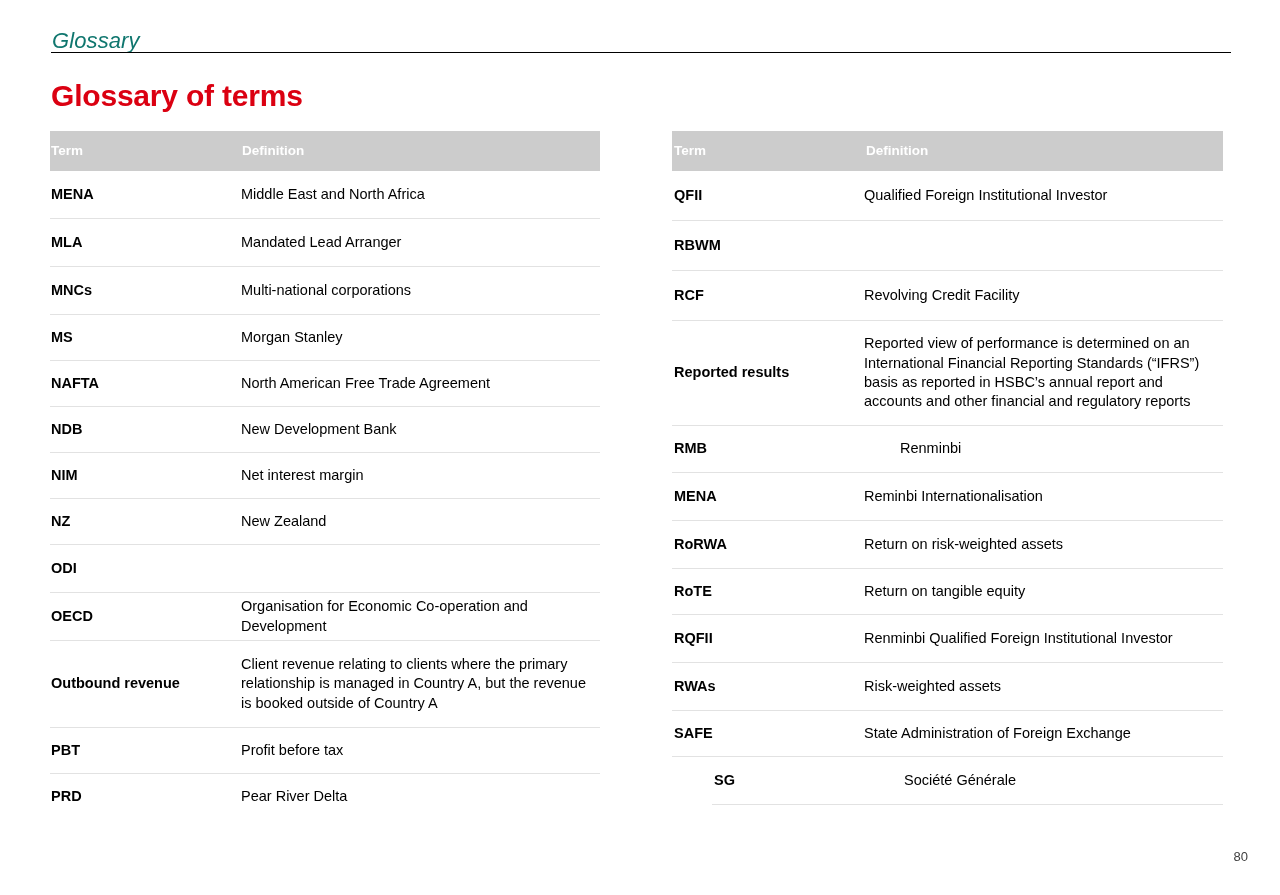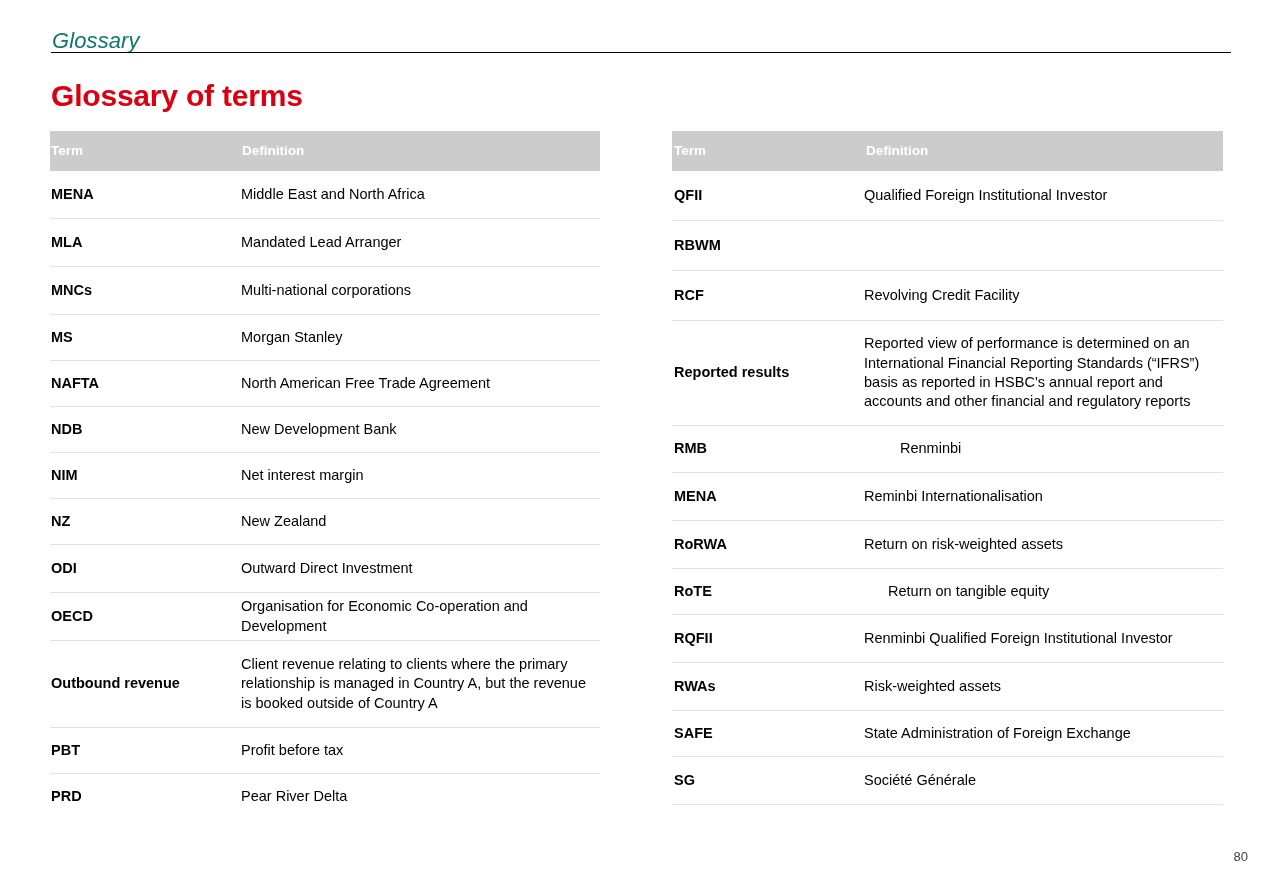--- a/index.html
+++ b/index.html
@@ -150,21 +150,20 @@
         <div class="trow" style="height: 46px;">
           <div class="term">NIM</div>
           <div class="def">Net interest margin</div>
         </div>
         <div class="trow" style="height: 46px;">
           <div class="term">NZ</div>
           <div class="def">New Zealand</div>
         </div>
         <div class="trow" style="height: 48px;">
           <div class="term">ODI</div>
-          <div class="def">Outward Direct Investment</div>
         </div>
         <div class="trow" style="height: 48px;">
           <div class="term">OECD</div>
           <div class="def">Organisation for Economic Co-operation and Development</div>
         </div>
         <div class="trow" style="height: 87px;">
           <div class="term">Outbound revenue</div>
           <div class="def">Client revenue relating to clients where the primary relationship is managed in Country A, but the revenue is booked outside of Country A</div>
         </div>
         <div class="trow" style="height: 46px;">
@@ -204,37 +203,37 @@
           <div class="def">Renminbi</div>
         </div>
         <div class="trow" style="height: 48px;">
           <div class="term">MENA</div>
           <div class="def">Reminbi Internationalisation</div>
         </div>
         <div class="trow" style="height: 48px;">
           <div class="term">RoRWA</div>
           <div class="def">Return on risk-weighted assets</div>
         </div>
-        <div class="trow" style="height: 46px; gap: 24px;">
+        <div class="trow" style="height: 46px;">
           <div class="term">RoTE</div>
           <div class="def">Return on tangible equity</div>
         </div>
         <div class="trow" style="height: 48px;">
           <div class="term">RQFII</div>
           <div class="def">Renminbi Qualified Foreign Institutional Investor</div>
         </div>
         <div class="trow" style="height: 48px; align-items: center;">
           <div class="term">RWAs</div>
           <div class="def">Risk-weighted assets</div>
         </div>
         <div class="trow" style="height: 46px;">
           <div class="term">SAFE</div>
           <div class="def">State Administration of Foreign Exchange</div>
         </div>
-        <div class="trow" style="height: 48px;">
+        <div class="trow" style="height: 48px; margin-left: 40px;">
           <div class="term">SG</div>
           <div class="def">Société Générale</div>
         </div>
       </div>
   </div>
 
   <div class="page-number">80</div>
 
 </div>
 

